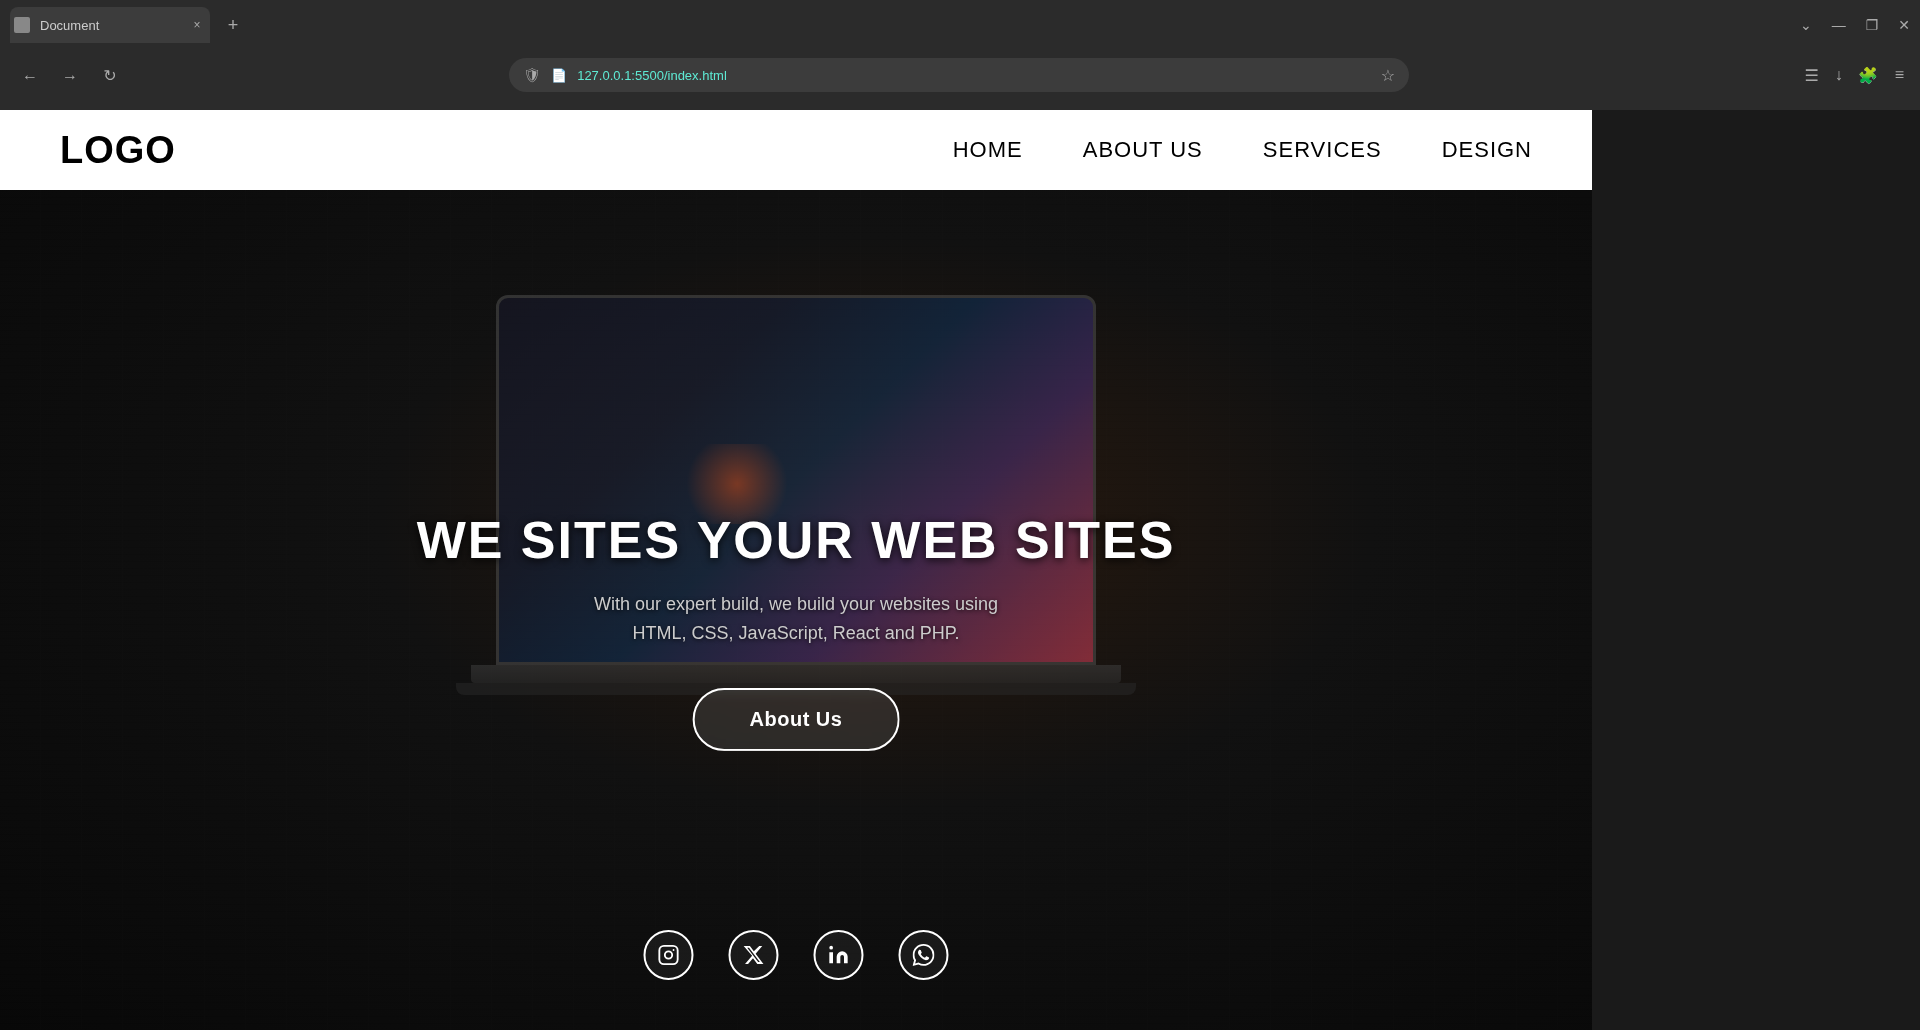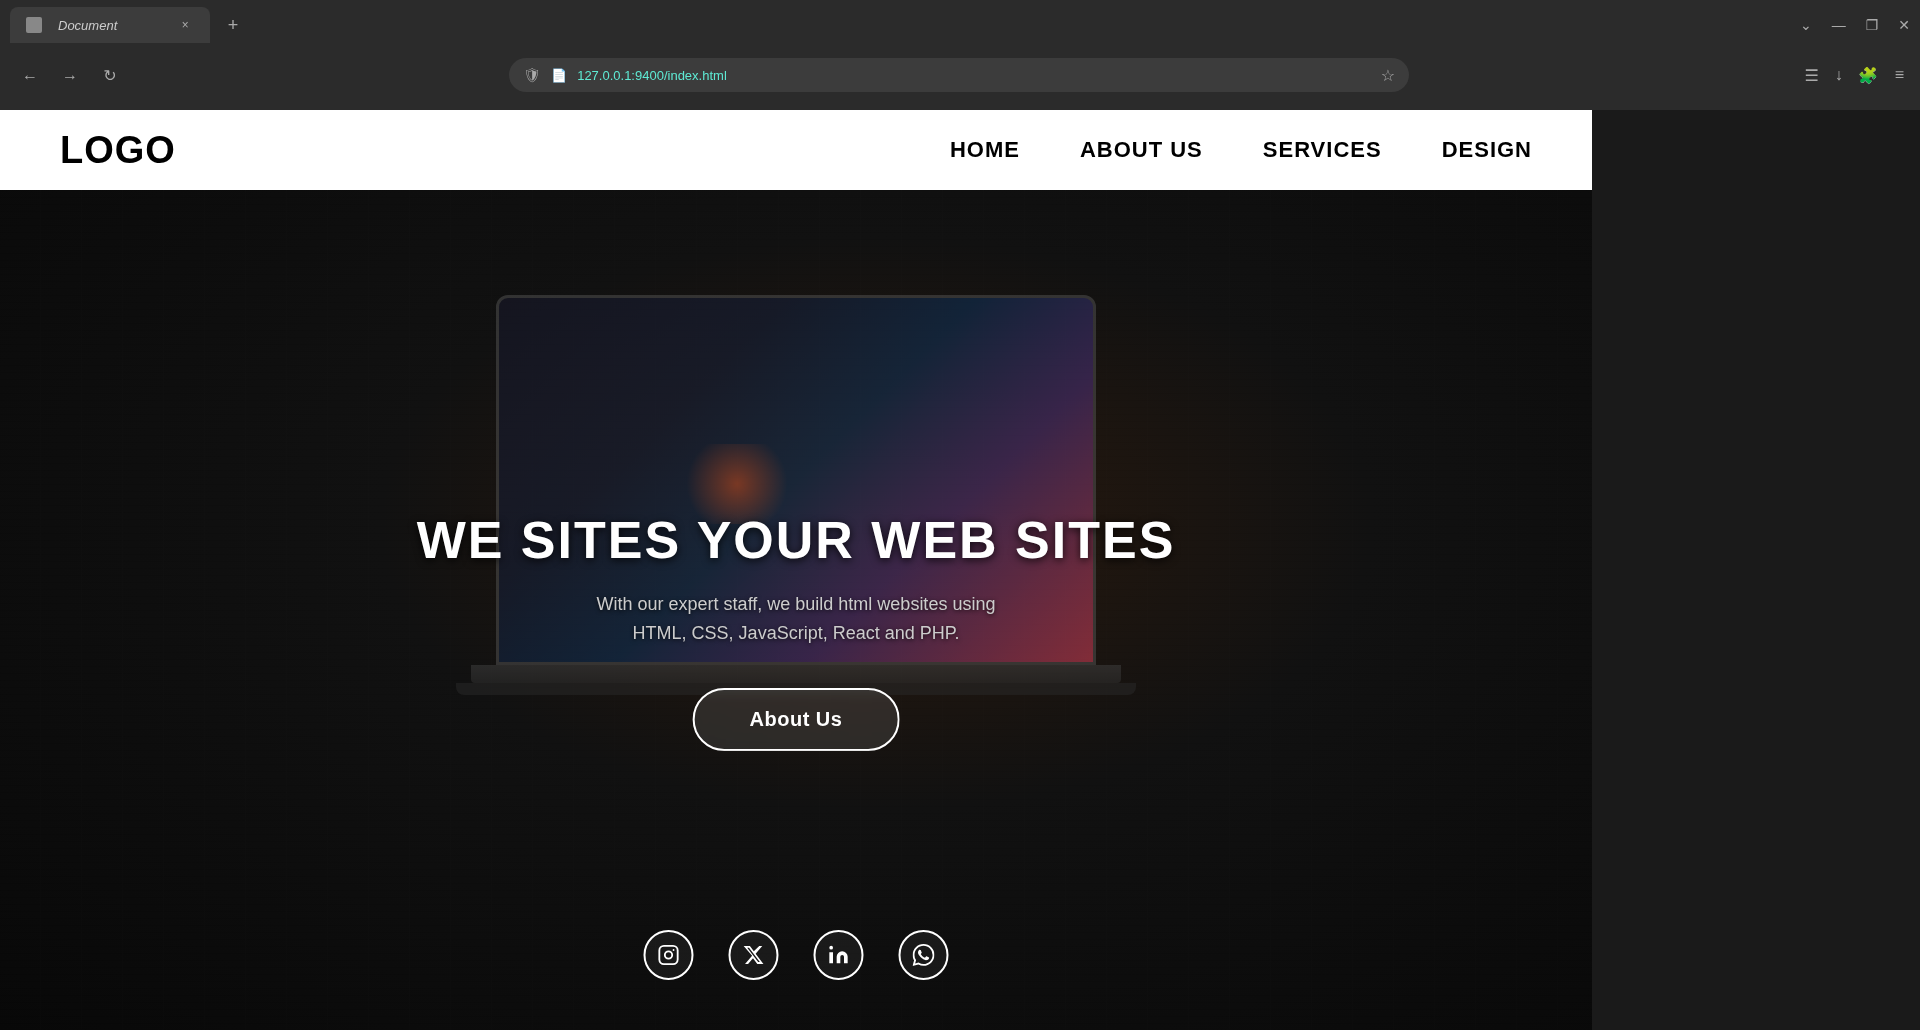--- a/index.html
+++ b/index.html
@@ -18,25 +18,24 @@
       align-items: center;
       padding: 0 10px;
       gap: 8px;
       background: #2b2b2b;
     }
     .browser-tab {
       display: flex;
       align-items: center;
       background: #3c3c3c;
       border-radius: 8px 8px 0 0;
-      padding: 0 16px;
+      padding: 0 4px;
       height: 36px;
-      gap: 16px;
+      gap: 10px;
       min-width: 200px;
-      font-style: italic;
     }
     .browser-tab-favicon {
       width: 16px;
       height: 16px;
       background: #888;
       border-radius: 2px;
       flex-shrink: 0;
     }
     .browser-tab-title {
       color: #ccc;
@@ -165,21 +164,21 @@
     .navbar-links {
       display: flex;
       align-items: center;
       gap: 60px;
       list-style: none;
     }
     .navbar-links a {
       text-decoration: none;
       color: #000;
       font-size: 22px;
-      font-weight: 700;
+      font-weight: 400;
       letter-spacing: 1px;
     }
 
     
     .hero {
       position: absolute;
       top: 0;
       left: 0;
       right: 0;
       bottom: 0;
@@ -345,21 +344,21 @@
   </div>
 
   <div class="browser-toolbar">
     <span class="nav-btn">←</span>
     <span class="nav-btn">→</span>
     <span class="nav-btn">↻</span>
     <div class="address-bar">
       <span class="address-shield">🛡</span>
       <span class="address-shield" style="font-size:13px;">📄</span>
       <span class="address-text">
-        <span>127.0.0.1:</span><span>9400</span><span>/index.html</span>
+        <span>127.0.0.1:</span><span>5500</span><span>/index.html</span>
       </span>
       <span class="address-star">☆</span>
     </div>
     <div class="toolbar-right">
       <span class="toolbar-icon">☰</span>
       <span class="toolbar-icon">↓</span>
       <span class="toolbar-icon">🧩</span>
       <span class="toolbar-icon">≡</span>
     </div>
   </div>
@@ -391,21 +390,21 @@
         </li>
         <li>
           <a>DESIGN</a>
         </li>
       </ul>
     </div>
 
     <div class="hero-content">
       <h1 class="hero-title">WE SITES YOUR WEB SITES</h1>
       <p class="hero-subtitle">
-        <span>With our expert staff, we build html websites using</span><br>
+        <span>With our expert build, we build your websites using</span><br>
         <span>HTML, CSS, JavaScript, React and PHP.</span>
       </p>
       <div class="hero-buttons">
         <button class="hero-btn">About Us</button>
       </div>
     </div>
 
     <div class="social-icons">
       <div class="social-icon">
 

